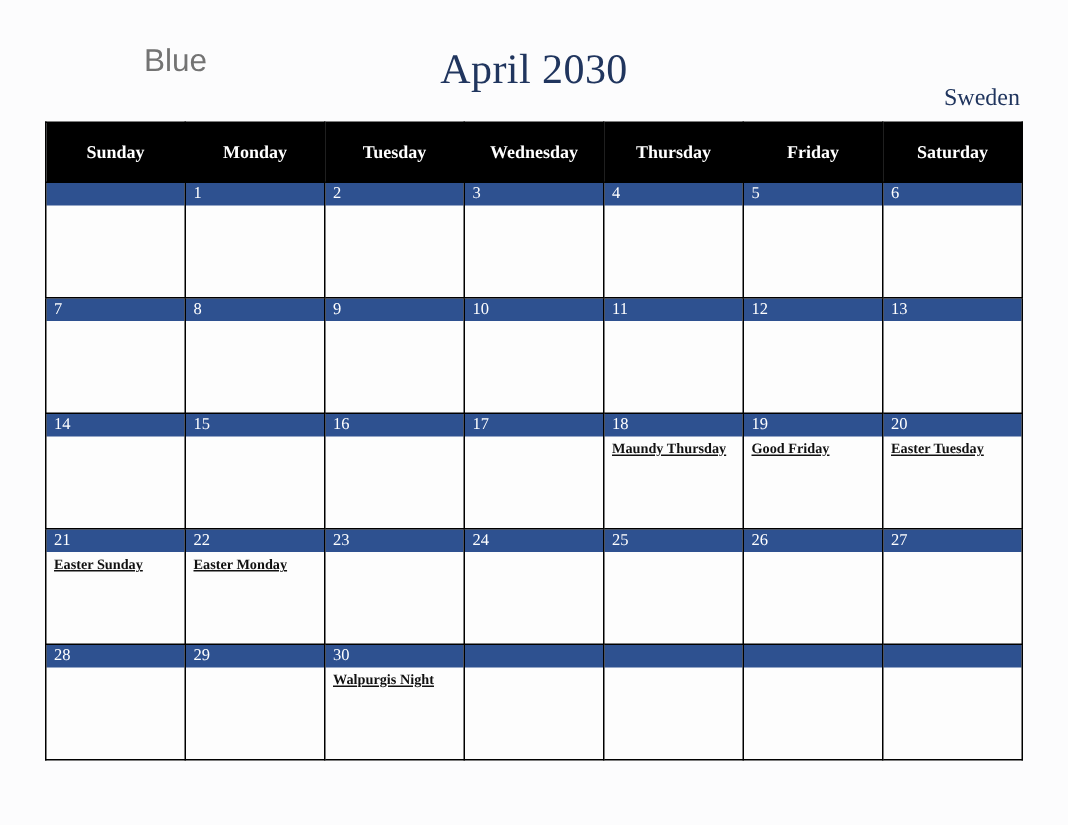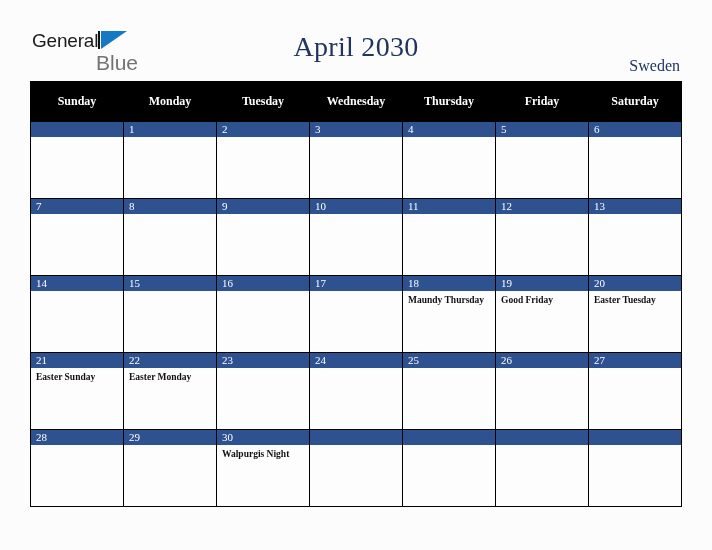--- a/index.html
+++ b/index.html
@@ -163,33 +163,31 @@
     padding: 3px 3px 0 5px;
   }
   .event {
     display: block;
     font-family: "Liberation Serif", serif;
     font-weight: bold;
     font-size: 9.5px;
     line-height: 12px;
     color: #111111;
     white-space: nowrap;
+    text-decoration: underline;
   }
 </style>
 </head>
 <body>
 
 <div class="page">
 
   <div class="topbar">
 
     <div class="logo">
-      <div class="logo-row1">
-        <span class="logo-general">General</span><span class="logo-mark"><span class="bar"></span><span class="tri"></span></span>
-      </div>
       <div class="logo-row2">
         <span class="logo-blue">Blue</span>
       </div>
     </div>
 
     <div class="cal-title">April 2030</div>
 
     <div class="cal-country">Sweden</div>
 
   </div>

